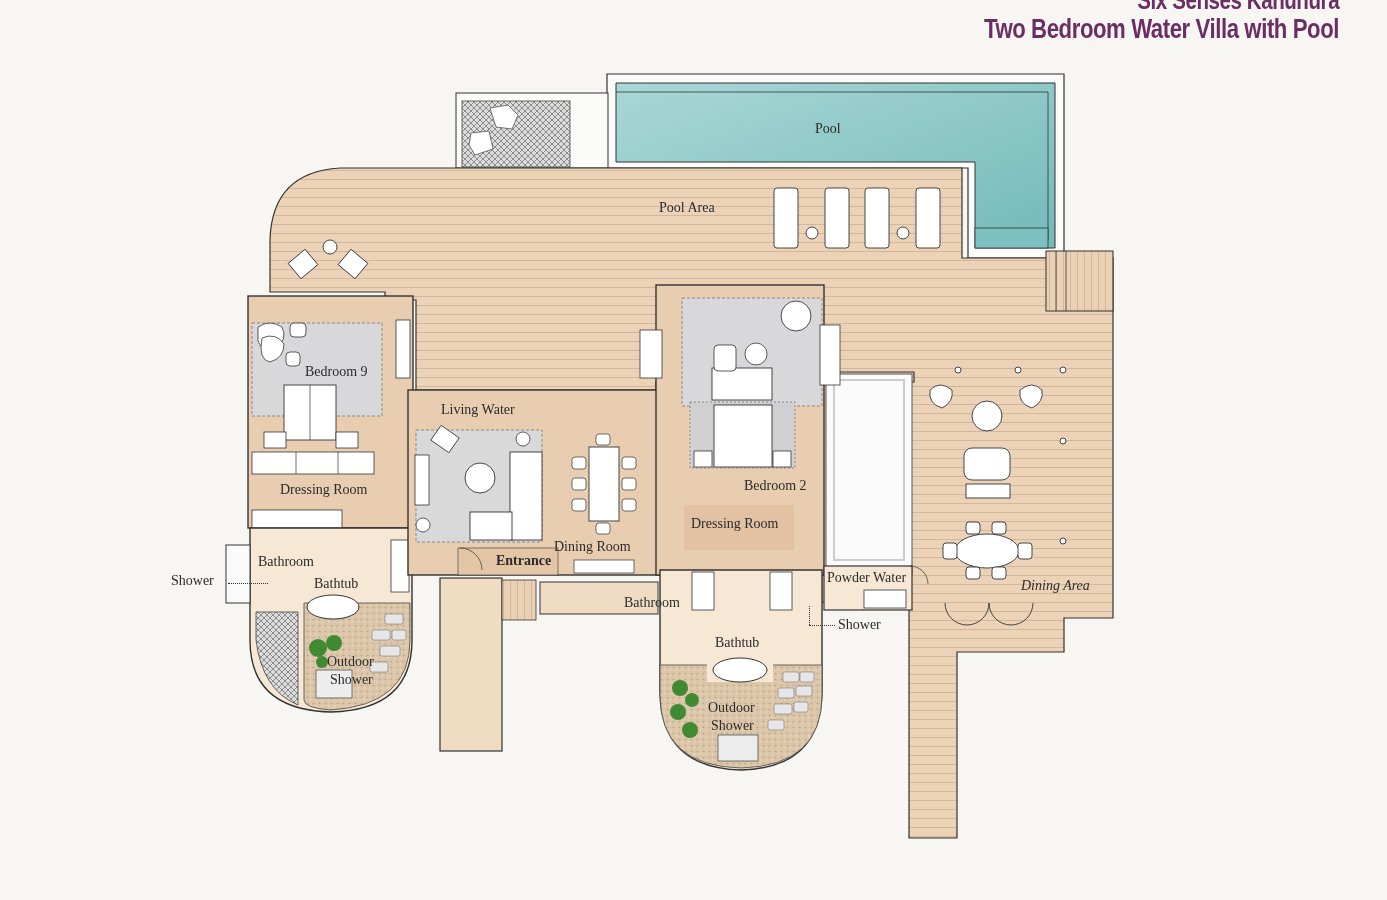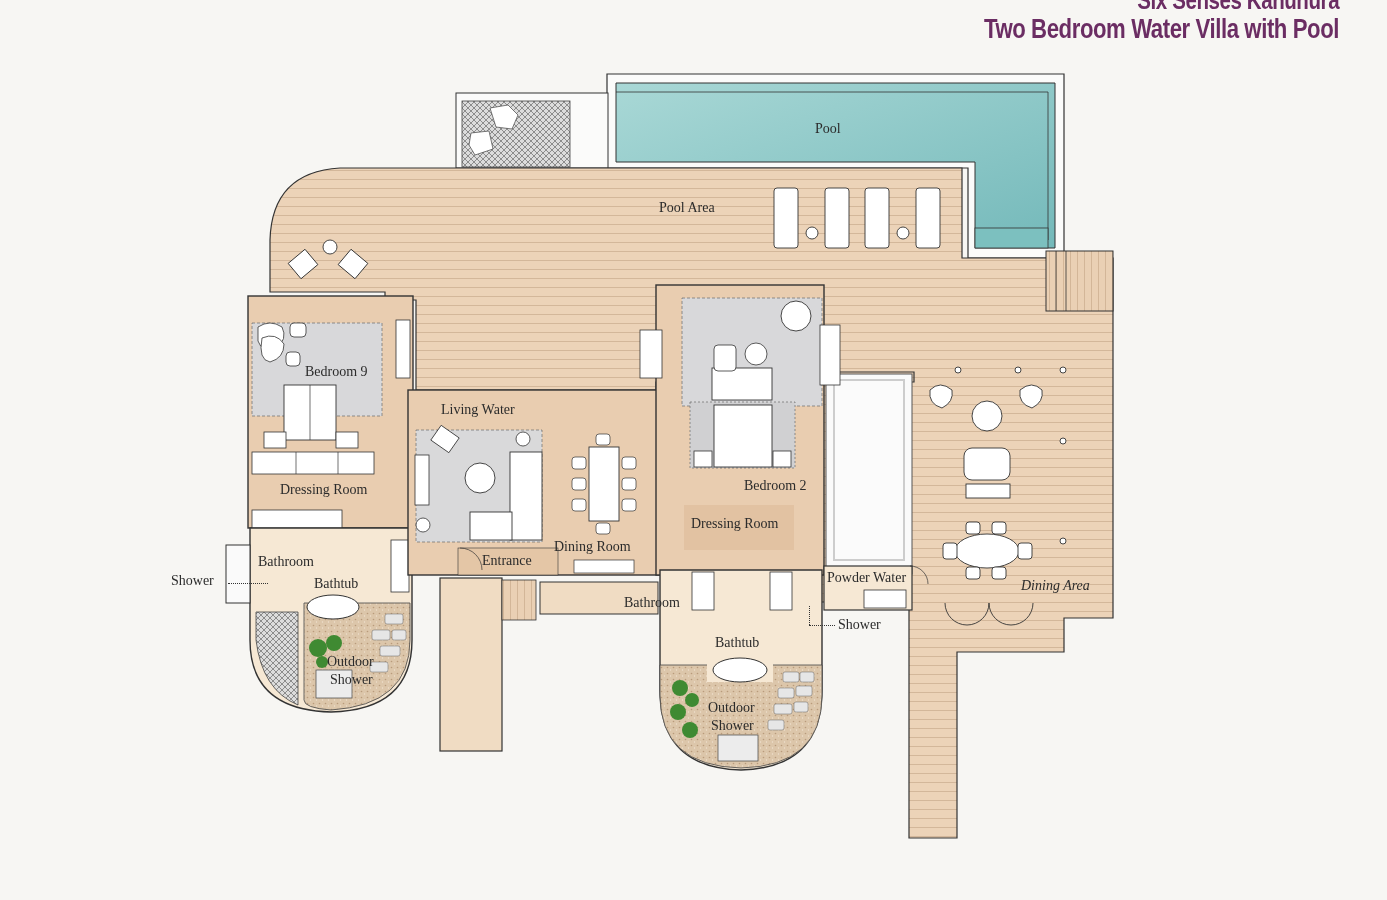--- a/index.html
+++ b/index.html
@@ -224,21 +224,21 @@
 <div class="lbl" style="left:659px;top:201px;">Pool Area</div>
 <div class="lbl" style="left:305px;top:365px;">Bedroom 9</div>
 <div class="lbl" style="left:441px;top:403px;">Living Water</div>
 <div class="lbl" style="left:280px;top:483px;">Dressing Room</div>
 <div class="lbl" style="left:258px;top:555px;">Bathroom</div>
 <div class="lbl" style="left:314px;top:577px;">Bathtub</div>
 <div class="lbl" style="left:171px;top:574px;">Shower</div>
 <div class="leader" style="left:228px;top:583px;width:40px;"></div>
 <div class="lbl" style="left:327px;top:655px;">Outdoor</div>
 <div class="lbl" style="left:330px;top:673px;">Shower</div>
-<div class="lbl" style="left:482px;top:554px;">Entrance</div>
+<div class="lbl" style="left:496px;top:554px;font-weight:bold;">Entrance</div>
 <div class="lbl" style="left:554px;top:540px;">Dining Room</div>
 <div class="lbl" style="left:744px;top:470px;margin-top:9px;">Bedroom 2</div>
 <div class="lbl" style="left:691px;top:517px;">Dressing Room</div>
 <div class="lbl" style="left:624px;top:596px;">Bathroom</div>
 <div class="lbl" style="left:715px;top:636px;">Bathtub</div>
 <div class="lbl" style="left:708px;top:701px;">Outdoor</div>
 <div class="lbl" style="left:711px;top:719px;">Shower</div>
 <div class="lbl" style="left:827px;top:571px;">Powder Water</div>
 <div class="lbl" style="left:838px;top:618px;">Shower</div>
 <div class="leader-v" style="left:809px;top:606px;height:19px;"></div>

